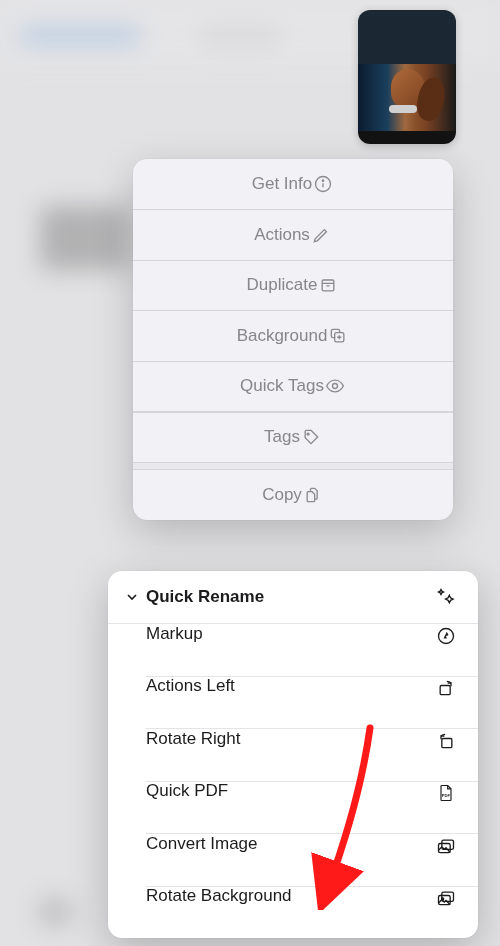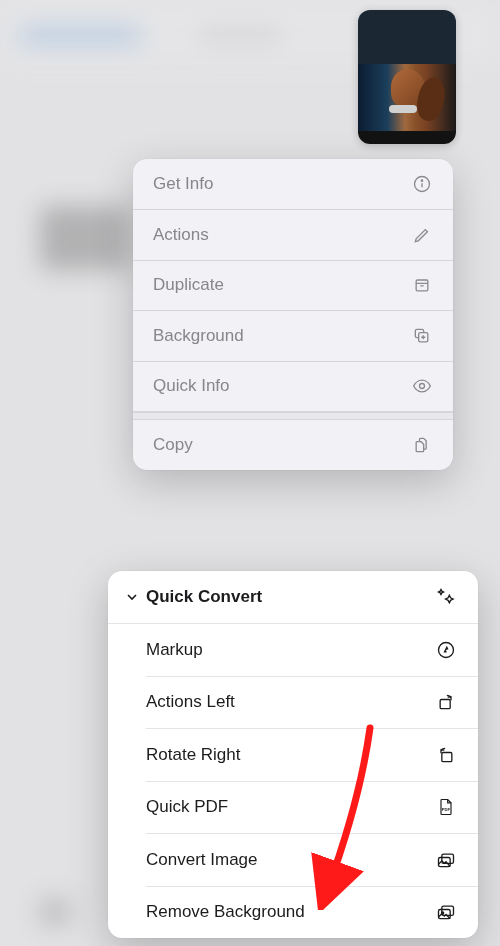--- a/index.html
+++ b/index.html
@@ -106,21 +106,21 @@
       left: 133px;
       width: 320px;
       background: #f2f1f6;
       border-radius: 14px;
       box-shadow: 0 12px 40px rgba(0,0,0,0.20), 0 0 0 0.5px rgba(0,0,0,0.04);
       overflow: hidden;
     }
     .menu-item {
       display: flex;
       align-items: center;
-      justify-content: space-between;
+      justify-content: center;
       padding: 6px 20px;
       height: 50px;
       font-size: 17px;
       color: #86868b;
       cursor: default;
     }
     .menu-divider {
       height: 0.5px;
       background: #d6d6da;
       margin: 0;
@@ -159,21 +159,20 @@
       color: #1c1c1e;
       cursor: default;
     }
     .qa-header .chev {
       width: 20px; display:flex; align-items:center; justify-content:center;
       margin-right: 4px;
     }
     .qa-header .spacer { flex: 1; }
     .qa-item {
       display: flex;
-      align-items: center;
       justify-content: space-between;
       padding: 0 20px 0 38px;
       height: 52px;
       font-size: 17px;
       color: #1c1c1e;
       cursor: default;
     }
     .qa-divider {
       height: 0.5px;
       background: #e4e4e8;
@@ -255,50 +254,59 @@
       <svg viewBox="0 0 24 24" fill="none" stroke="currentColor" stroke-width="1.6">
           <rect x="8" y="8" width="11" height="11" rx="2"></rect>
           <path d="M8 14H6a2 2 0 01-2-2V6a2 2 0 012-2h6a2 2 0 012 2v2"></path>
           <line x1="13.5" y1="11" x2="13.5" y2="16"></line>
           <line x1="11" y1="13.5" x2="16" y2="13.5"></line>
         </svg>
     </span>
   </div>
   <div class="menu-divider"></div>
   <div class="menu-item">
-    <span>Quick Info</span>
+    <span>Quick Tags</span>
     <span class="menu-icon">
       <svg viewBox="0 0 24 24" fill="none" stroke="currentColor" stroke-width="1.6">
           <path d="M2 12s3.5-7 10-7 10 7 10 7-3.5 7-10 7S2 12 2 12z"></path>
           <circle cx="12" cy="12" r="3"></circle>
         </svg>
     </span>
   </div>
   <div class="menu-divider"></div>
   <div class="menu-divider"></div>
+  <div class="menu-item">
+    <span>Tags</span>
+    <span class="menu-icon">
+      <svg viewBox="0 0 24 24" fill="none" stroke="currentColor" stroke-width="1.6">
+          <path d="M12 4l8 8-8 8-7-7V5a1 1 0 011-1h6z"></path>
+          <circle cx="8.5" cy="8.5" r="1.2"></circle>
+        </svg>
+    </span>
+  </div>
   <div class="menu-gap"></div>
   <div class="menu-item">
     <span>Copy</span>
     <span class="menu-icon">
       <svg viewBox="0 0 24 24" fill="none" stroke="currentColor" stroke-width="1.6">
           <path d="M9 8V5a1 1 0 011-1h4l3 3v9a1 1 0 01-1 1h-2"></path>
           <path d="M6 8h5l3 3v8a1 1 0 01-1 1H6a1 1 0 01-1-1V9a1 1 0 011-1z"></path>
         </svg>
     </span>
   </div>
 </div>
 
 <div class="quick-actions-panel">
   <div class="qa-header">
     <span class="chev">
       <svg viewBox="0 0 24 24" width="16" height="16" fill="none" stroke="currentColor" stroke-width="2.4">
           <polyline points="6 9 12 15 18 9"></polyline>
         </svg>
     </span>
-    <span>Quick Convert</span>
+    <span>Quick Rename</span>
     <span class="spacer"></span>
     <span class="qa-icon">
       <svg viewBox="0 0 24 24" fill="none" stroke="currentColor" stroke-width="1.6">
           <path d="M6 3l1 2 2 1-2 1-1 2-1-2-2-1 2-1 1-2z"></path>
           <path d="M16 10l1.5 3 3 1.5-3 1.5L16 19l-1.5-3-3-1.5 3-1.5L16 10z"></path>
         </svg>
     </span>
   </div>
   <div class="qa-divider" style="margin-left:0"></div>
   <div class="qa-item">
@@ -349,21 +357,21 @@
     <span class="qa-icon">
       <svg viewBox="0 0 24 24" fill="none" stroke="currentColor" stroke-width="1.6">
           <rect x="3" y="9" width="14" height="11" rx="2"></rect>
           <path d="M3 17l4-4 3 3 2-2 5 6"></path>
           <rect x="7" y="5" width="14" height="11" rx="2"></rect>
         </svg>
     </span>
   </div>
   <div class="qa-divider"></div>
   <div class="qa-item">
-    <span>Remove Background</span>
+    <span>Rotate Background</span>
     <span class="qa-icon">
       <svg viewBox="0 0 24 24" fill="none" stroke="currentColor" stroke-width="1.6">
           <rect x="3" y="9" width="14" height="11" rx="2"></rect>
           <circle cx="8" cy="13" r="1.2" fill="currentColor"></circle>
           <path d="M3 18l4-4 3 3 2-2 5 5"></path>
           <rect x="7" y="5" width="14" height="11" rx="2"></rect>
         </svg>
     </span>
   </div>
 </div>

